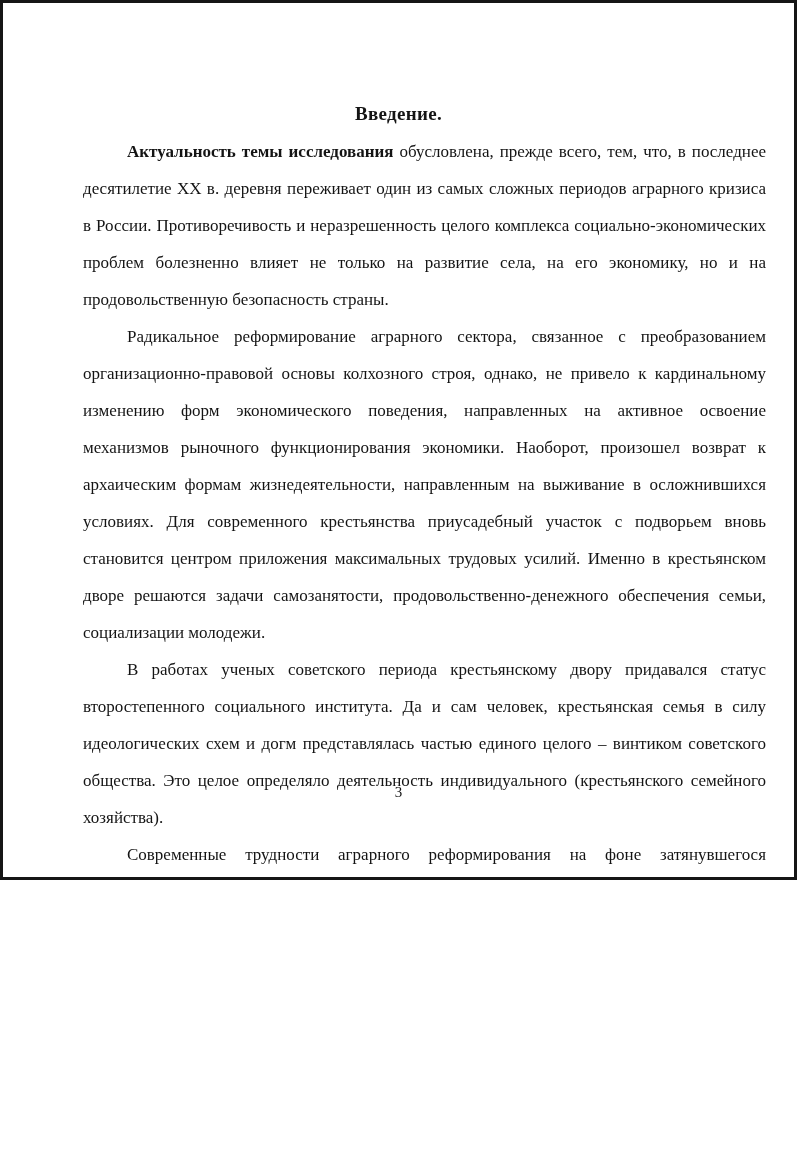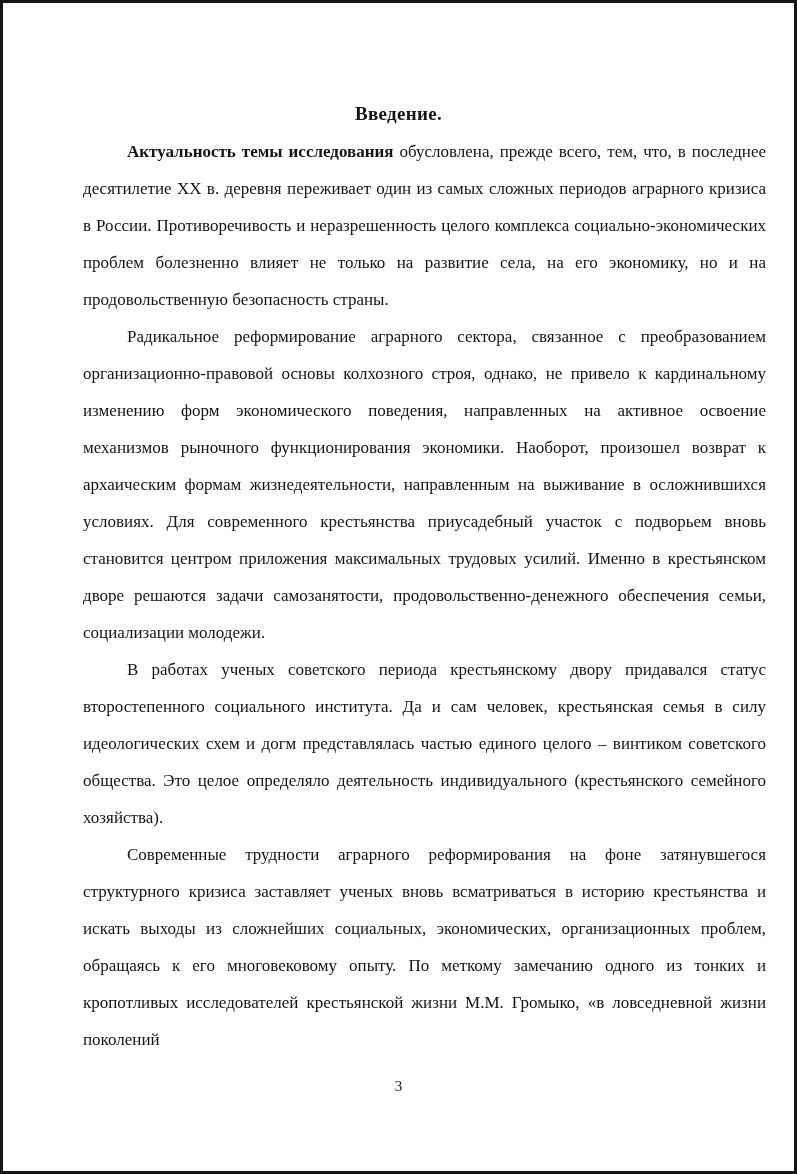--- a/index.html
+++ b/index.html
@@ -3,21 +3,21 @@
 <meta charset="utf-8">
 <style>
   html, body {
     margin: 0;
     padding: 0;
     background: #ffffff;
   }
   .scan-page {
     position: relative;
     width: 797px;
-    height: 1174px;
+    height: 880px;
     box-sizing: border-box;
     background: #ffffff;
     border: 3px solid #151515;
     overflow: hidden;
     font-family: "Liberation Serif", "DejaVu Serif", serif;
     color: #141414;
   }
   .doc-title {
     margin: 100px 0 8px 0;
     text-align: center;

